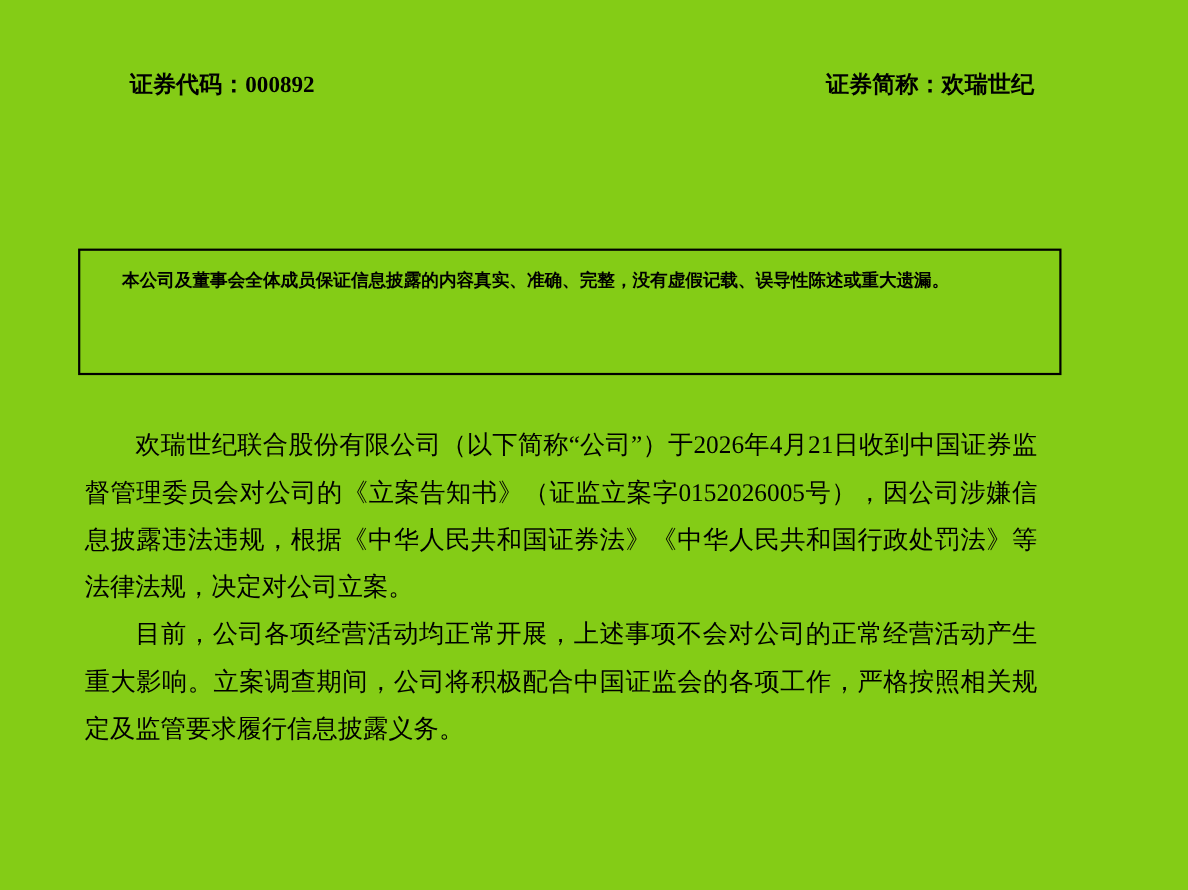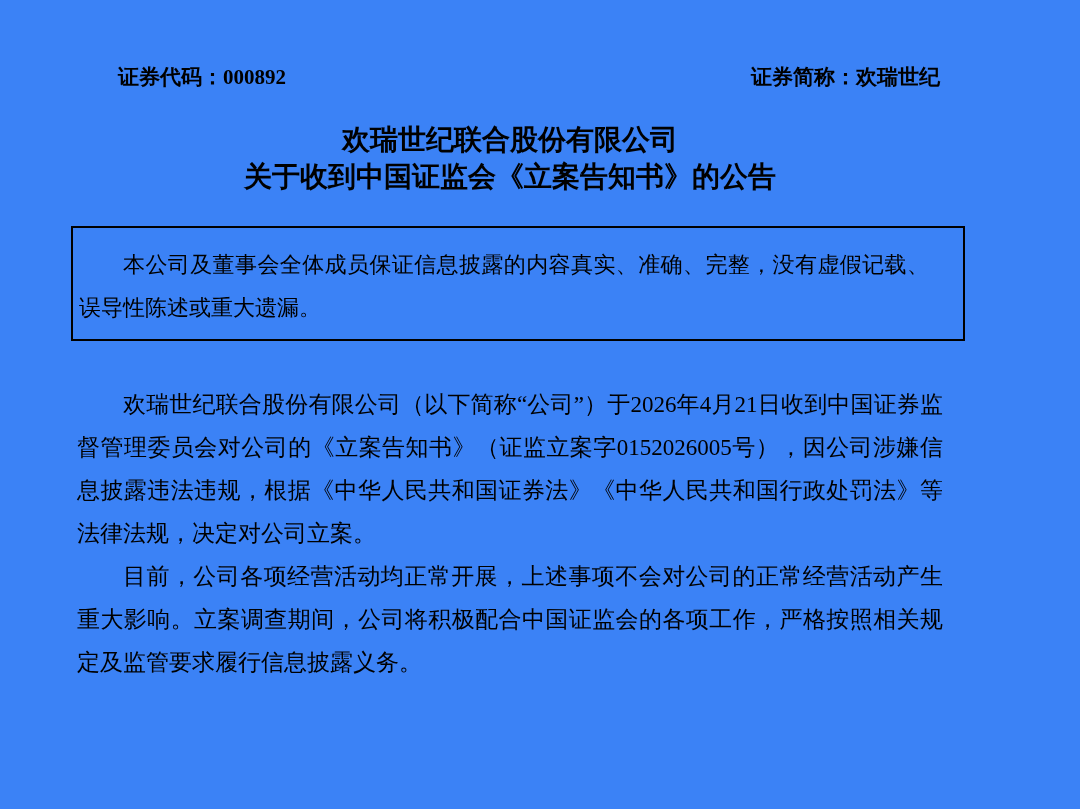--- a/index.html
+++ b/index.html
@@ -4,21 +4,21 @@
 <style>
   html, body {
     margin: 0;
     padding: 0;
     background: #ffffff;
   }
   .doc-page {
     position: relative;
     width: 1080px;
     height: 809px;
-    background: #3b82f6;
+    background: #84cc16;
     color: #000000;
     font-family: "Liberation Serif", "DejaVu Serif", serif;
     overflow: hidden;
   }
   .header-row {
     position: absolute;
     top: 63px;
     left: 118px;
     width: 822px;
     display: flex;
@@ -44,23 +44,23 @@
     top: 226px;
     left: 71px;
     width: 894px;
     height: 115px;
     border: 2px solid #000000;
     box-sizing: border-box;
     overflow: hidden;
   }
   .disclaimer-text {
     padding: 15px 34px 0 6px;
-    font-size: 22px;
-    font-weight: normal;
-    line-height: 43px;
+    font-size: 16px;
+    font-weight: bold;
+    line-height: 25px;
     text-indent: 2em;
     text-align: justify;
     margin: 0;
   }
   .doc-body {
     position: absolute;
     top: 383px;
     left: 77px;
     width: 866px;
     font-size: 23px;
@@ -75,24 +75,20 @@
 </head>
 <body>
 
 <div class="doc-page">
 
   <div class="header-row">
     <span>证券代码：000892</span>
     <span>证券简称：欢瑞世纪</span>
   </div>
 
-  <div class="title-block">
-    <div>欢瑞世纪联合股份有限公司</div>
-    <div>关于收到中国证监会《立案告知书》的公告</div>
-  </div>
 
   <div class="disclaimer-box">
     <p class="disclaimer-text">本公司及董事会全体成员保证信息披露的内容真实、准确、完整，没有虚假记载、误导性陈述或重大遗漏。</p>
   </div>
 
   <div class="doc-body">
     <p>欢瑞世纪联合股份有限公司（以下简称“公司”）于2026年4月21日收到中国证券监督管理委员会对公司的《立案告知书》（证监立案字0152026005号），因公司涉嫌信息披露违法违规，根据《中华人民共和国证券法》《中华人民共和国行政处罚法》等法律法规，决定对公司立案。</p>
     <p>目前，公司各项经营活动均正常开展，上述事项不会对公司的正常经营活动产生重大影响。立案调查期间，公司将积极配合中国证监会的各项工作，严格按照相关规定及监管要求履行信息披露义务。</p>
   </div>
 

